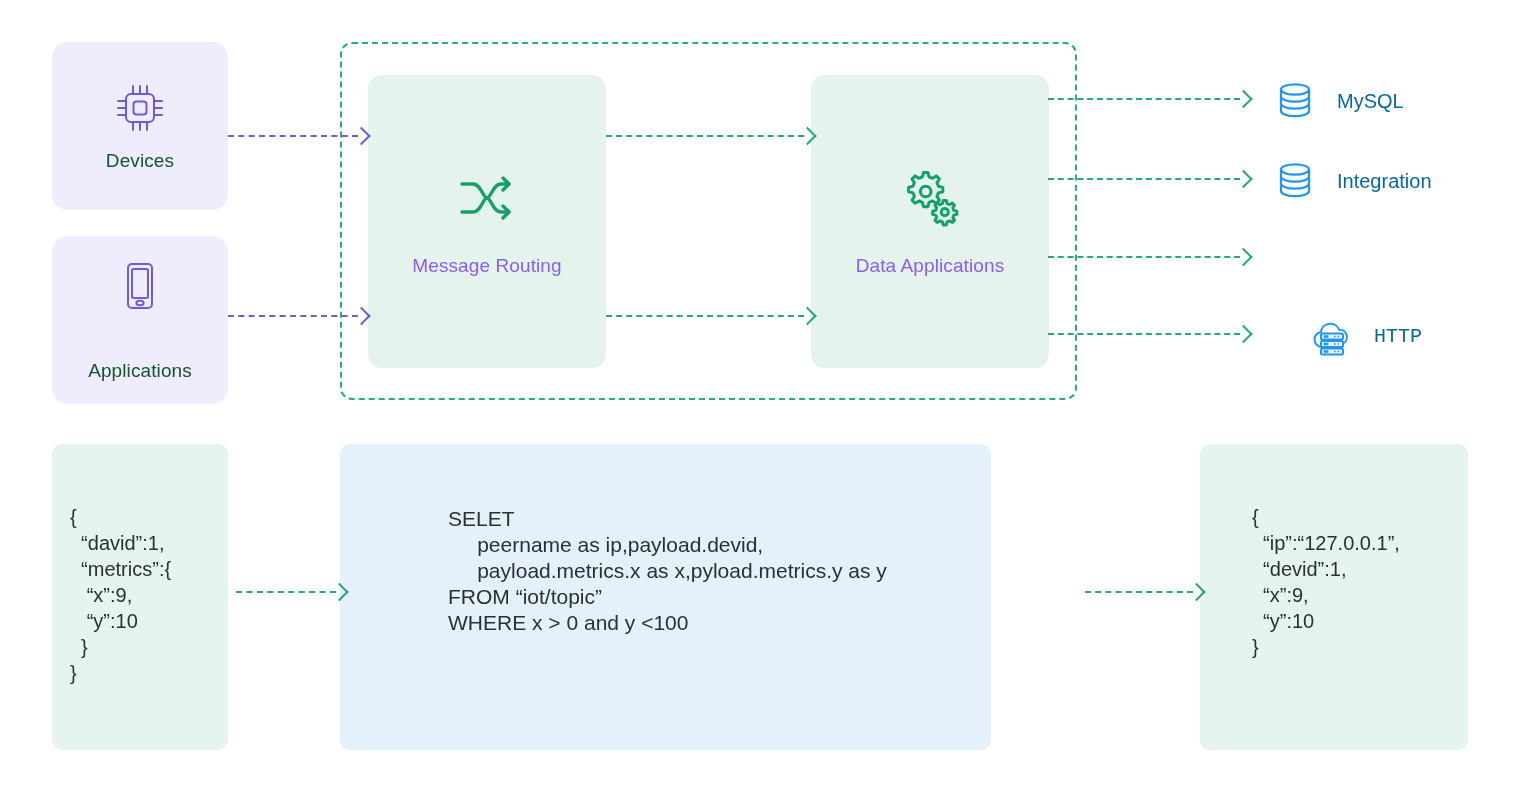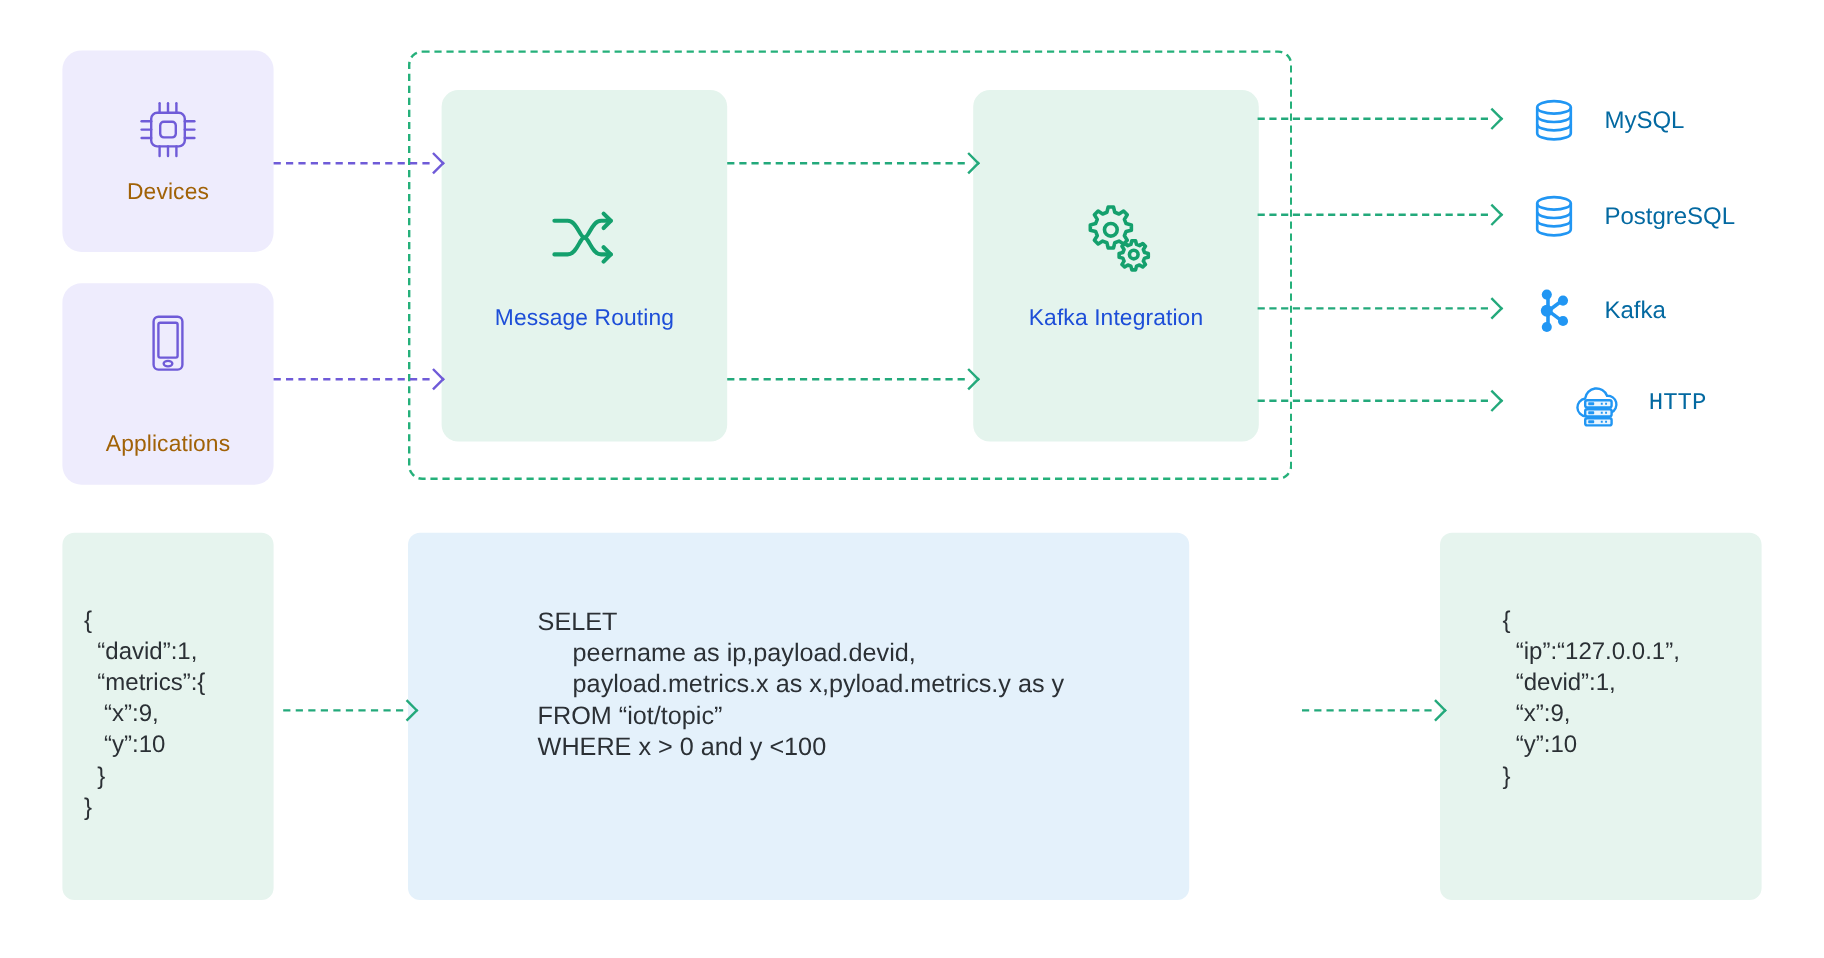--- a/index.html
+++ b/index.html
@@ -27,21 +27,21 @@
     background: #eeecfd;
     border-radius: 16px;
     display: flex;
     flex-direction: column;
     align-items: center;
     justify-content: center;
   }
   .src-card .ico { width: 56px; height: 56px; margin-bottom: 14px; }
   .src-label {
     font-size: 19px;
-    color: #a16207;
+    color: #14532d;
     letter-spacing: .1px;
   }
 
   
   .broker-box {
     position: absolute;
     left: 340px; top: 42px;
     width: 737px; height: 358px;
     border: 2px dashed #25b07a;
     border-radius: 12px;
@@ -56,21 +56,21 @@
     background: #e4f4ed;
     border-radius: 14px;
     display: flex;
     flex-direction: column;
     align-items: center;
     justify-content: center;
   }
   .stage-card .ico { width: 62px; height: 62px; margin-bottom: 26px; }
   .stage-label {
     font-size: 19px;
-    color: #1d4ed8;
+    color: #8b5cf6;
     letter-spacing: .1px;
   }
 
   
   .sink-row {
     position: absolute;
     display: flex;
     align-items: center;
     gap: 20px;
     height: 48px;
@@ -177,21 +177,21 @@
 
   <div class="stage-card" style="left:811px; top:75px;">
     <span class="ico">
       <svg viewBox="0 0 62 62" width="62" height="62" fill="none" stroke="#14a06d" stroke-width="3" stroke-linejoin="round">
         <path d="M24.5 5.5 l4.4 0 1.1 4.4 3.5 1.4 3.8-2.4 3.1 3.1 -2.4 3.8 1.4 3.5 4.4 1.1 0 4.4 -4.4 1.1 -1.4 3.5 2.4 3.8 -3.1 3.1 -3.8-2.4 -3.5 1.4 -1.1 4.4 -4.4 0 -1.1-4.4 -3.5-1.4 -3.8 2.4 -3.1-3.1 2.4-3.8 -1.4-3.5 -4.4-1.1 0-4.4 4.4-1.1 1.4-3.5 -2.4-3.8 3.1-3.1 3.8 2.4 3.5-1.4 z"></path>
         <circle cx="26.7" cy="24.5" r="5.3"></circle>
         <path d="M44.2 33.6 l3.1 0 .8 3.1 2.5 1 2.7-1.7 2.2 2.2 -1.7 2.7 1 2.5 3.1 .8 0 3.1 -3.1 .8 -1 2.5 1.7 2.7 -2.2 2.2 -2.7-1.7 -2.5 1 -.8 3.1 -3.1 0 -.8-3.1 -2.5-1 -2.7 1.7 -2.2-2.2 1.7-2.7 -1-2.5 -3.1-.8 0-3.1 3.1-.8 1-2.5 -1.7-2.7 2.2-2.2 2.7 1.7 2.5-1 z"></path>
         <circle cx="45.8" cy="45.1" r="3.6"></circle>
       </svg>
     </span>
-    <span class="stage-label">Kafka Integration</span>
+    <span class="stage-label">Data Applications</span>
   </div>
 
   <div class="sink-row" style="left:1273px; top:77px;">
     <span class="ico">
       <svg viewBox="0 0 44 44" width="44" height="44" fill="none" stroke="#2196f3" stroke-width="2.2">
         <ellipse cx="22" cy="10.5" rx="14" ry="5.2"></ellipse>
         <path d="M8 10.5 v7 a14 5.2 0 0 0 28 0 v-7"></path>
         <path d="M8 17.5 v7 a14 5.2 0 0 0 28 0 v-7"></path>
         <path d="M8 24.5 v7.5 a14 5.2 0 0 0 28 0 v-7.5"></path>
       </svg>
@@ -201,38 +201,23 @@
 
   <div class="sink-row" style="left:1273px; top:157px;">
     <span class="ico">
       <svg viewBox="0 0 44 44" width="44" height="44" fill="none" stroke="#2196f3" stroke-width="2.2">
         <ellipse cx="22" cy="10.5" rx="14" ry="5.2"></ellipse>
         <path d="M8 10.5 v7 a14 5.2 0 0 0 28 0 v-7"></path>
         <path d="M8 17.5 v7 a14 5.2 0 0 0 28 0 v-7"></path>
         <path d="M8 24.5 v7.5 a14 5.2 0 0 0 28 0 v-7.5"></path>
       </svg>
     </span>
-    <span class="sink-label">PostgreSQL</span>
-  </div>
-
-  <div class="sink-row" style="left:1273px; top:235px;">
-    <span class="ico">
-      <svg viewBox="0 0 44 44" width="44" height="44" fill="none" stroke="#2196f3" stroke-width="3">
-        <line x1="17" y1="10" x2="17" y2="34"></line>
-        <line x1="18" y1="21.5" x2="28" y2="14"></line>
-        <line x1="18" y1="22.5" x2="28" y2="30"></line>
-        <circle cx="16" cy="8.5" r="4.2" fill="#2196f3" stroke="none"></circle>
-        <circle cx="16" cy="22" r="5" fill="#2196f3" stroke="none"></circle>
-        <circle cx="16" cy="35.5" r="4.2" fill="#2196f3" stroke="none"></circle>
-        <circle cx="29.5" cy="13.5" r="4.2" fill="#2196f3" stroke="none"></circle>
-        <circle cx="29.5" cy="30.5" r="4.2" fill="#2196f3" stroke="none"></circle>
-      </svg>
-    </span>
-    <span class="sink-label">Kafka</span>
-  </div>
+    <span class="sink-label">Integration</span>
+  </div>
+
 
   <div class="sink-row" style="left:1310px; top:312px;font-family:Liberation Mono, monospace;">
     <span class="ico">
       <svg viewBox="0 0 44 44" width="44" height="44" fill="none" stroke="#2196f3" stroke-width="2">
         <path d="M11.5 33 a7.5 7.5 0 0 1 -.6 -14.9 a9.5 9.5 0 0 1 18.3 -2.3 a7.3 7.3 0 0 1 3.6 13.9"></path>
         <rect x="11" y="19.5" width="22" height="6" rx="1.6" fill="#eaf5fe"></rect>
         <rect x="11" y="27" width="22" height="6" rx="1.6" fill="#eaf5fe"></rect>
         <rect x="11" y="34.5" width="22" height="6" rx="1.6" fill="#eaf5fe"></rect>
         <rect x="13.5" y="21.3" width="5" height="2.4" rx=".6" fill="#2196f3" stroke="none"></rect>
         <rect x="13.5" y="28.8" width="5" height="2.4" rx=".6" fill="#2196f3" stroke="none"></rect>

